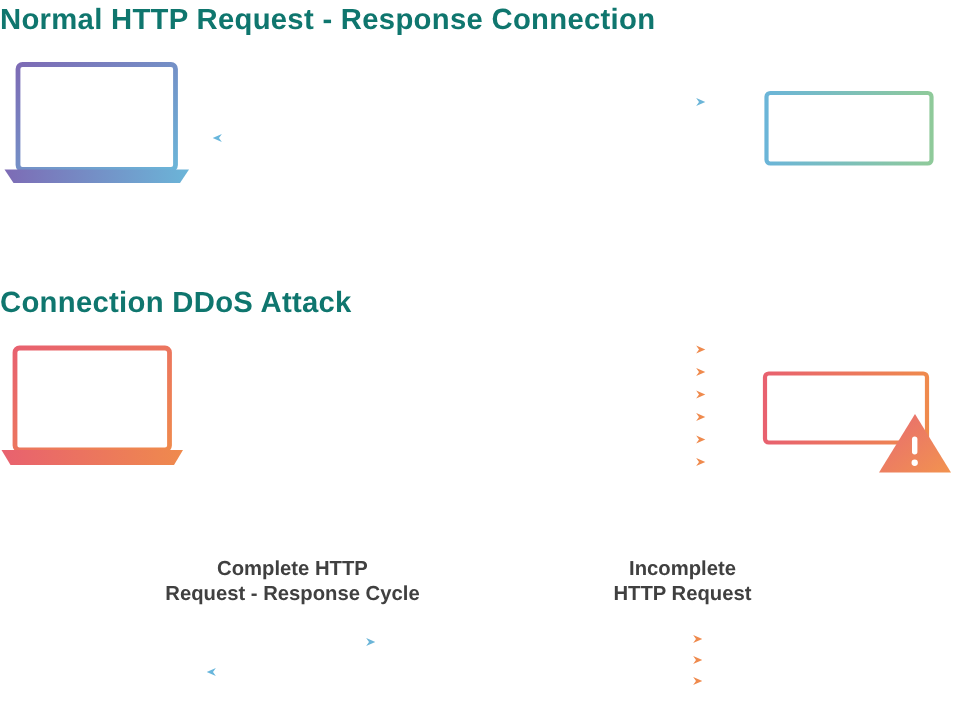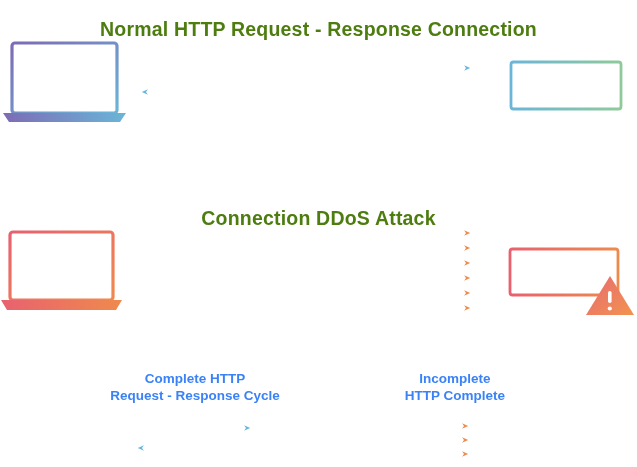--- a/index.html
+++ b/index.html
@@ -18,39 +18,38 @@
   .stage {
     position: absolute;
     left: 0; top: 0;
     width: 637px;
     height: 467px;
   }
   .title {
     position: absolute;
     left: 0;
     width: 637px;
-    text-align: center;
+    text-align: left;
     font-weight: bold;
-    color: #4d7c0f;
+    color: #0f766e;
     letter-spacing: 0.2px;
-    margin-top: 16px;
   }
   #title-normal {
     top: 2px;
     font-size: 19.5px;
   }
   #title-attack {
     top: 191px;
     font-size: 19.5px;
   }
   .legend-label {
     position: absolute;
     text-align: center;
     font-weight: bold;
-    color: #3b82f6;
+    color: #404040;
     font-size: 13.5px;
     line-height: 17px;
     white-space: pre-line;
   }
   #legend-label-complete {
     left: 60px;
     top: 370px;
     width: 270px;
   }
   #legend-label-incomplete {
@@ -73,21 +72,21 @@
 <div class="stage">
 
   <div class="title" id="title-normal">Normal HTTP Request - Response Connection</div>
 
   <div class="title" id="title-attack">Connection DDoS Attack</div>
 
   <div class="legend-label" id="legend-label-complete">Complete HTTP
 Request - Response Cycle</div>
 
   <div class="legend-label" id="legend-label-incomplete">Incomplete
-HTTP Complete</div>
+HTTP Request</div>
 
   <svg class="art" viewBox="0 0 637 467">
     <defs>
       <linearGradient id="gradCool" x1="0" y1="0" x2="1" y2="0">
         <stop offset="0%" stop-color="#7d6bb5"></stop>
         <stop offset="100%" stop-color="#6bb5d8"></stop>
       </linearGradient>
       <linearGradient id="gradCoolDiag" x1="0" y1="0" x2="1" y2="1">
         <stop offset="0%" stop-color="#7d6bb5"></stop>
         <stop offset="100%" stop-color="#6bb5d8"></stop>

